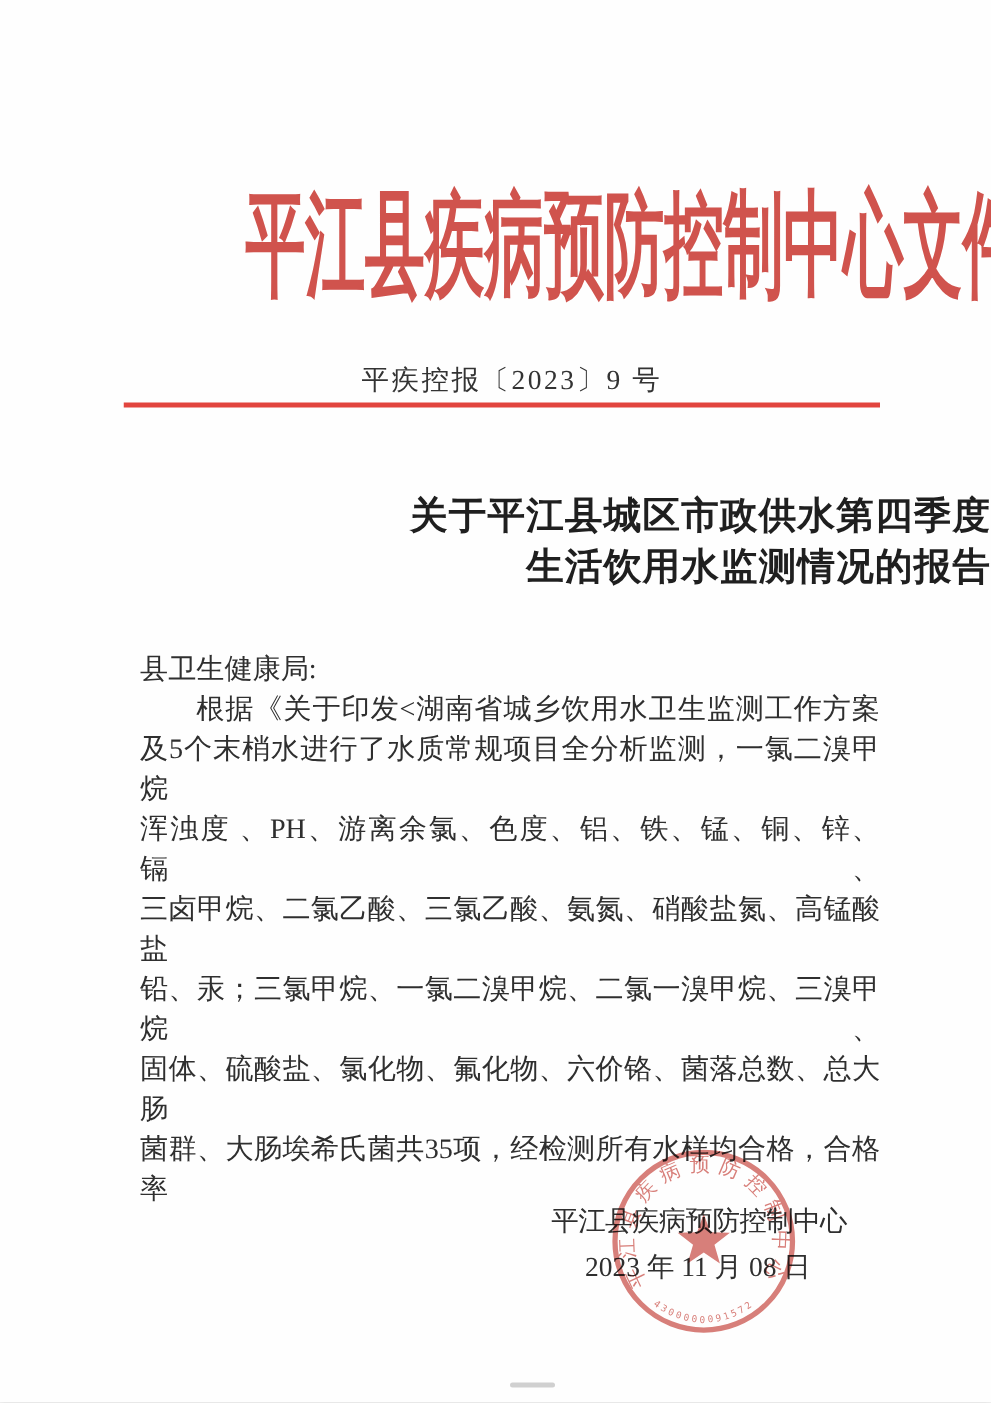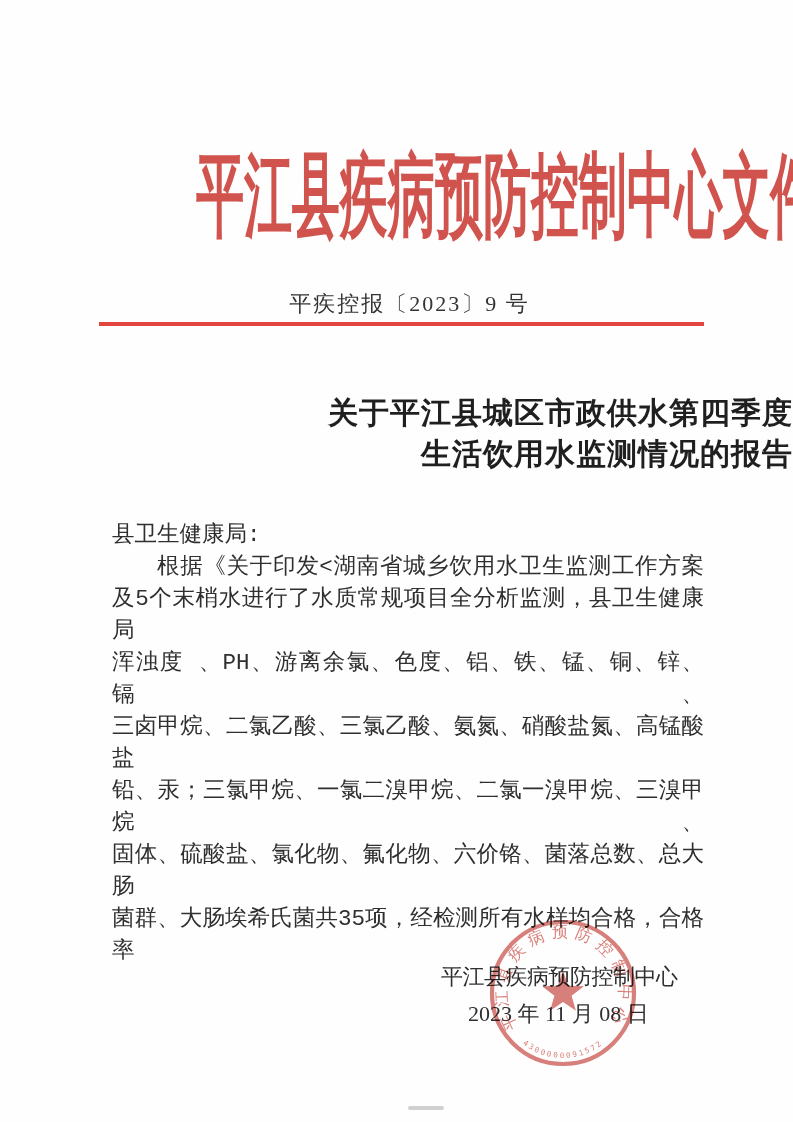--- a/index.html
+++ b/index.html
@@ -44,21 +44,21 @@
     position:absolute;top:392px;left:0;right:0;
     text-align:right;
     font-size:30px;font-weight:bold;
     line-height:41px;color:#1f1f1f;
     letter-spacing:1px;
   }
   .body-block{
     position:absolute;top:519px;left:112px;width:592px;
     font-size:22.5px;line-height:32px;color:var(--text-dark);
   }
-  .line{min-height:32px;font-family:Liberation Mono, monospace;}
+  .line{min-height:32px;}
   .line.full{text-align:justify;text-align-last:justify;}
   .line.indent{padding-left:45px;}
   .sig-org{
     position:absolute;top:962px;left:441px;
     font-size:22px;letter-spacing:-0.5px;
     color:var(--text-dark);white-space:nowrap;
   }
   .sig-date{
     position:absolute;top:999px;left:468px;
     font-size:22px;color:var(--text-dark);white-space:nowrap;
@@ -100,21 +100,21 @@
   <div class="red-line"></div>
 
   <div class="doc-title">
     <div>关于平江县城区市政供水第四季度</div>
     <div>生活饮用水监测情况的报告</div>
   </div>
 
   <div class="body-block">
     <div class="line">县卫生健康局:</div>
     <div class="line full indent">根据《关于印发&lt;湖南省城乡饮用水卫生监测工作方案</div>
-    <div class="line full">及5个末梢水进行了水质常规项目全分析监测，县卫生健康局</div>
+    <div class="line full">及5个末梢水进行了水质常规项目全分析监测，一氯二溴甲烷</div>
     <div class="line full">浑浊度 、PH、游离余氯、色度、铝、铁、锰、铜、锌、镉、</div>
     <div class="line full">三卤甲烷、二氯乙酸、三氯乙酸、氨氮、硝酸盐氮、高锰酸盐</div>
     <div class="line full">铅、汞；三氯甲烷、一氯二溴甲烷、二氯一溴甲烷、三溴甲烷、</div>
     <div class="line full">固体、硫酸盐、氯化物、氟化物、六价铬、菌落总数、总大肠</div>
     <div class="line full">菌群、大肠埃希氏菌共35项，经检测所有水样均合格，合格率</div>
 
   </div>
 
   <div class="sig-org">平江县疾病预防控制中心</div>
 

